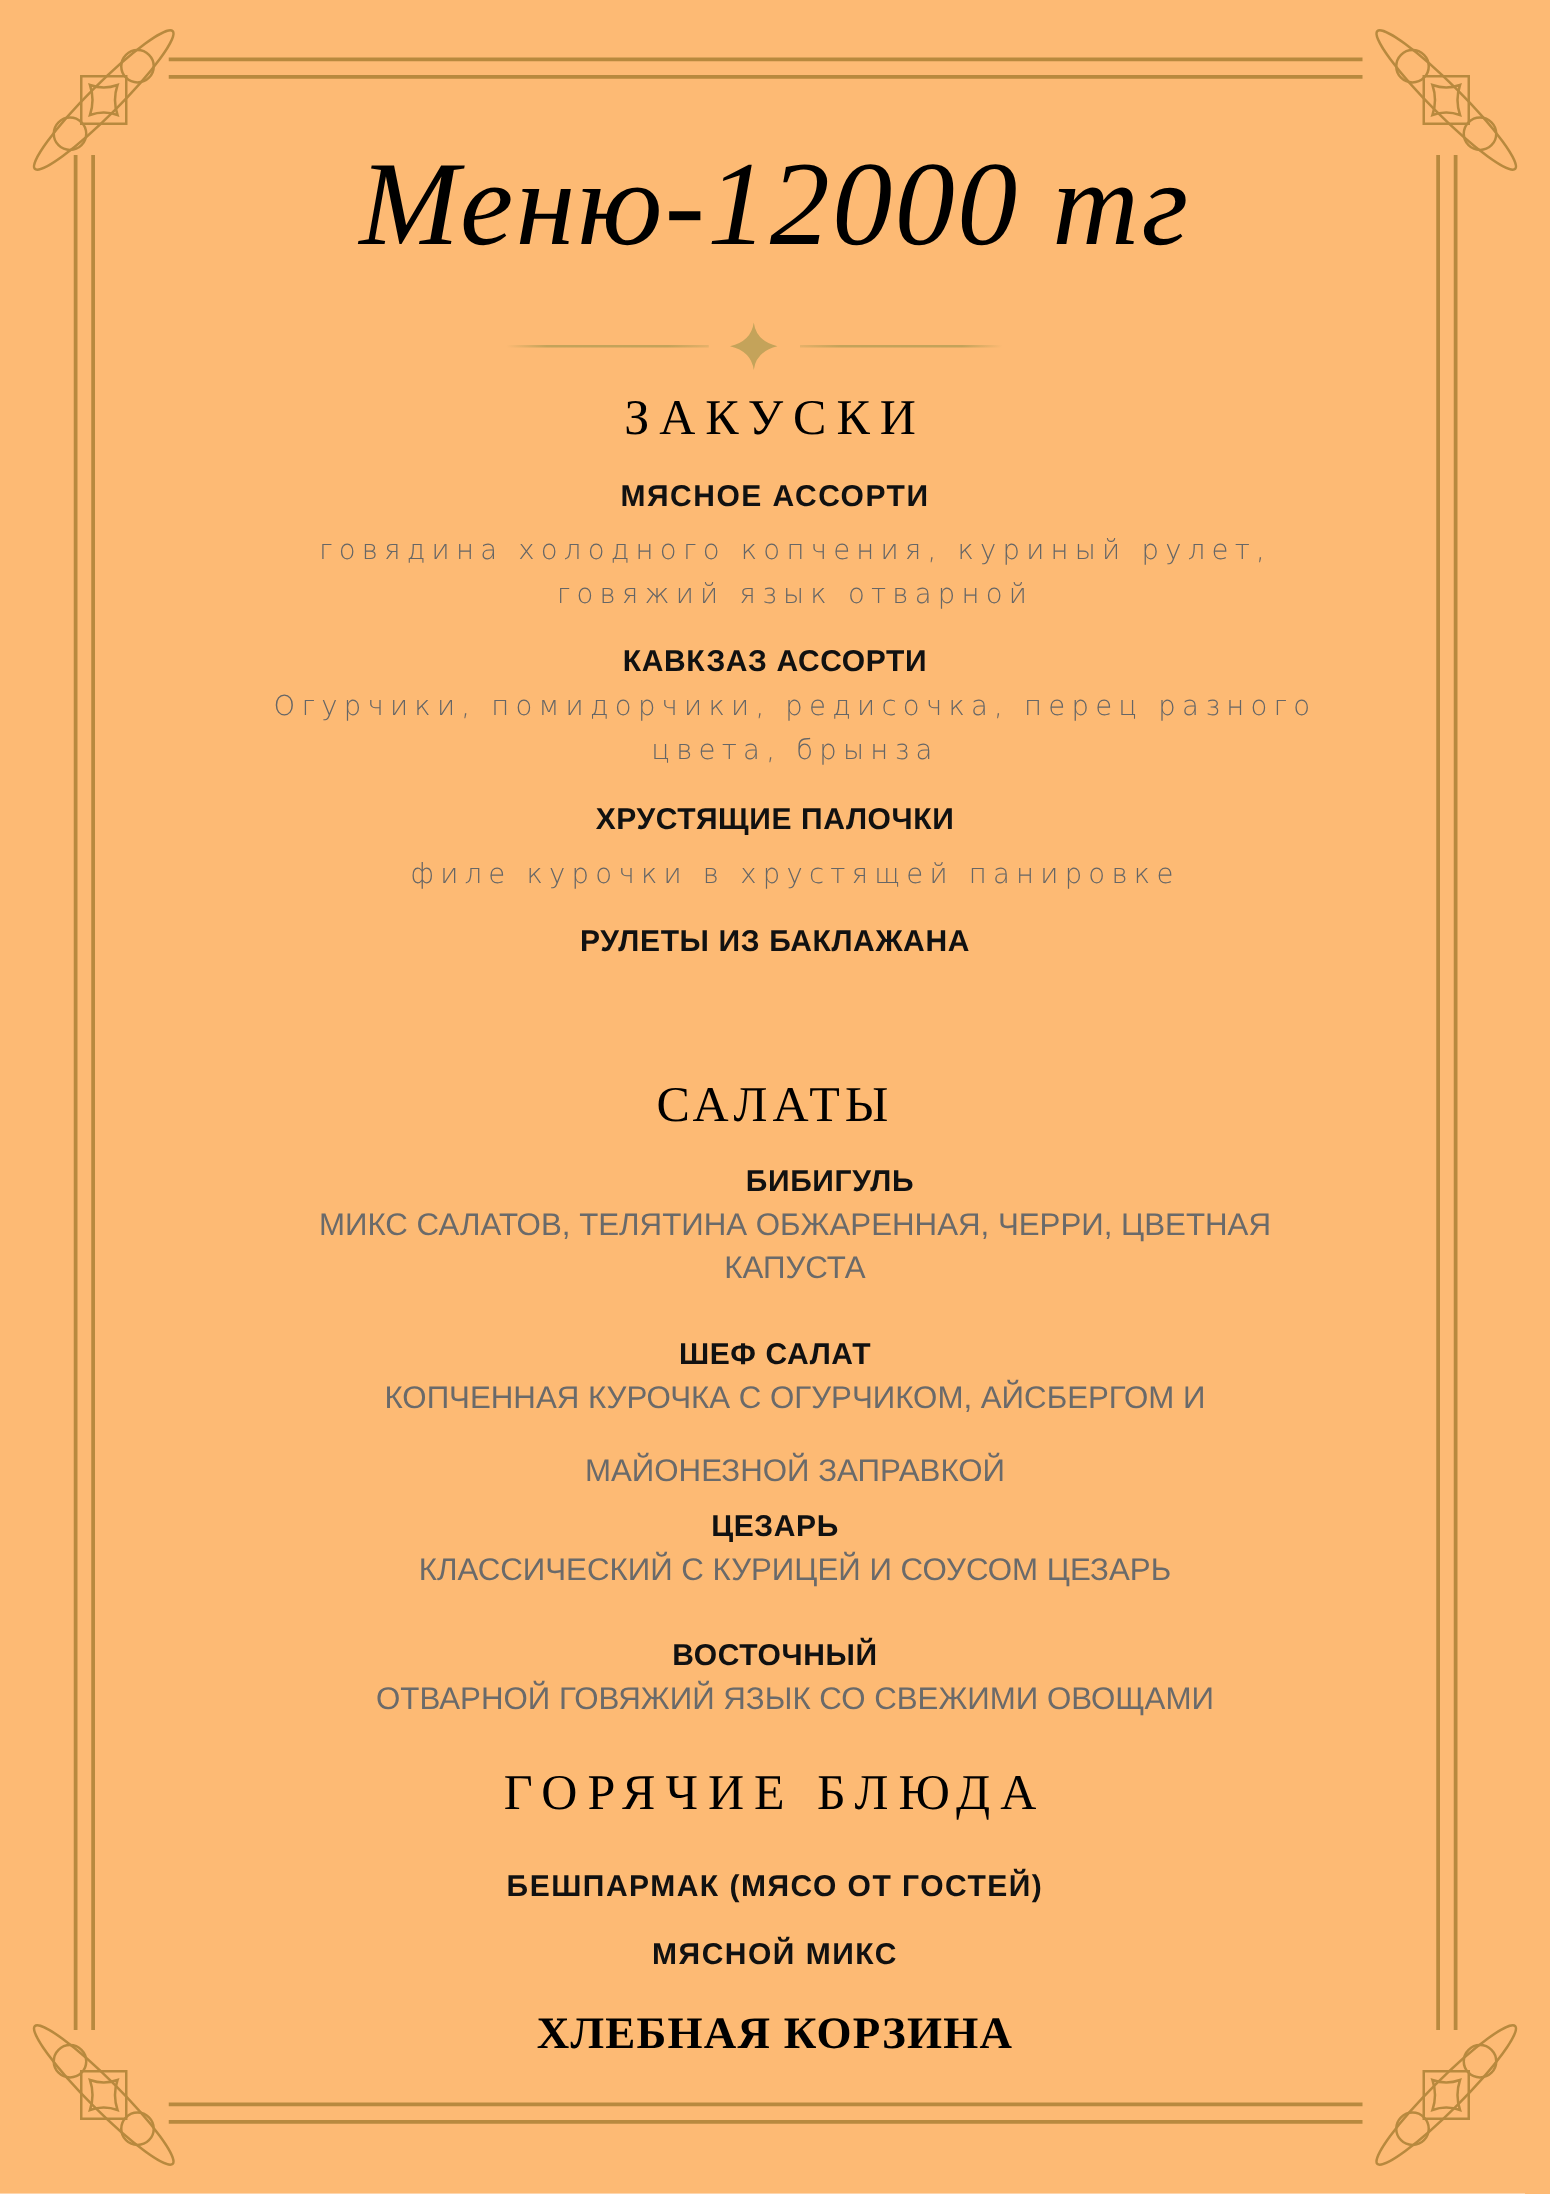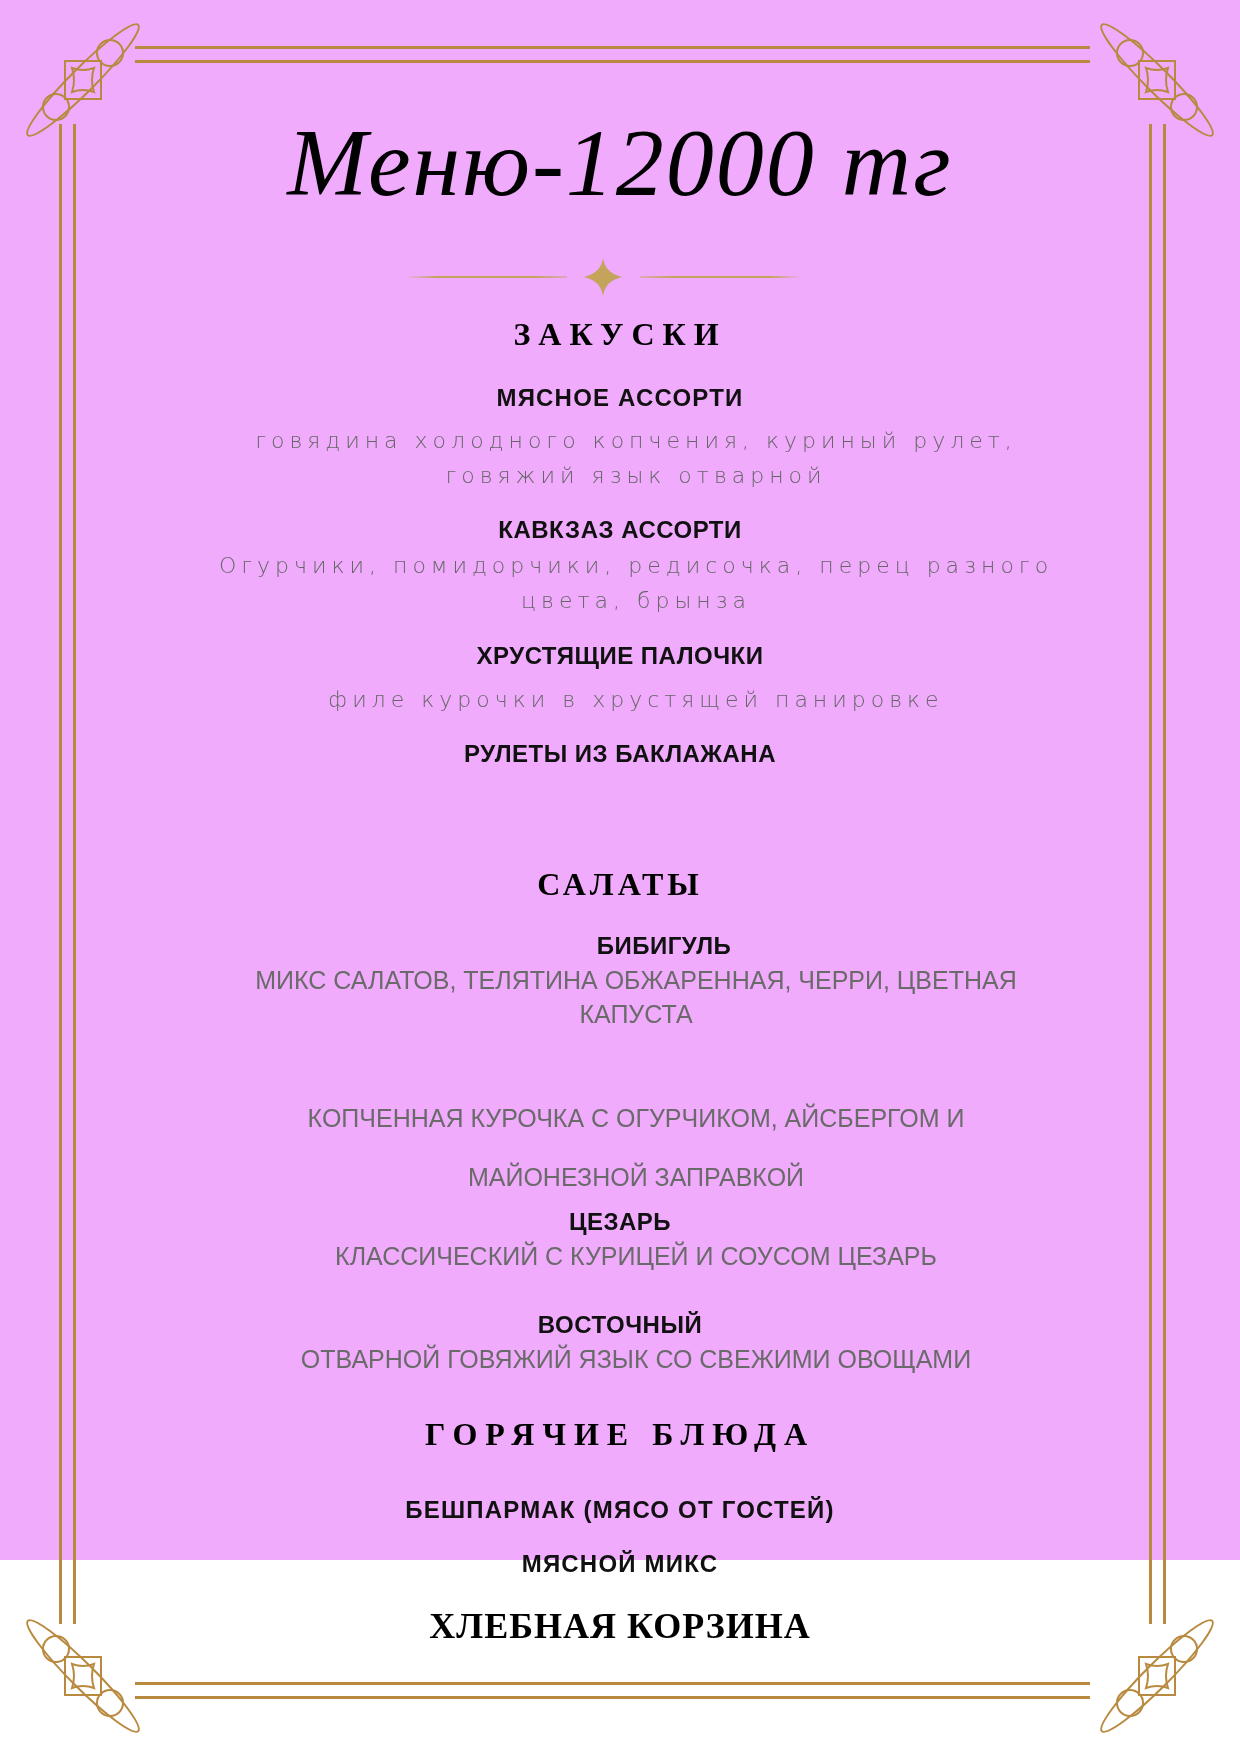--- a/index.html
+++ b/index.html
@@ -1,40 +1,40 @@
 <!DOCTYPE html>
 <html><head>
 <meta charset="utf-8">
 <style>
   html, body { margin: 0; padding: 0; background: #ffffff; }
   body { width: 1240px; height: 1755px; position: relative; overflow: hidden; }
-  .page { position: absolute; left: 0; top: 0; width: 1240px; height: 1560px; background: #f0abfc; }
+  .page { position: absolute; left: 0; top: 0; width: 1240px; height: 1755px; background: #fdba74; }
 
   
   .hline, .vline { position: absolute; background: #B8893E; }
   .hline { height: 3px; }
   .vline { width: 3px; }
   .corner { position: absolute; width: 120px; height: 120px; }
 
   
   .center { position: absolute; left: 0; width: 1240px; text-align: center; }
   .title {
     font-family: "Liberation Serif", "DejaVu Serif", serif;
     font-style: italic;
     font-size: 96px;
     letter-spacing: 2px;
     color: #000;
     top: 108px;
     line-height: 110px;
   }
   .section {
     font-family: "Liberation Serif", "DejaVu Serif", serif;
-    font-weight: bold;
+    font-weight: normal;
     color: #000;
-    font-size: 32px;
+    font-size: 40px;
     letter-spacing: 8px;
     line-height: 44px;
   }
   .item {
     font-family: "Liberation Sans", "DejaVu Sans", sans-serif;
     font-weight: bold;
     color: #111;
     font-size: 24px;
     letter-spacing: 0.5px;
     line-height: 30px;
@@ -143,20 +143,21 @@
   <div class="center desc" style="top:682px;">филе курочки в хрустящей панировке</div>
 
   <div class="center item" style="top:739px;">РУЛЕТЫ ИЗ БАКЛАЖАНА</div>
 
   <div class="center section" style="top:862px; letter-spacing:4px;">САЛАТЫ</div>
 
   <div class="center item" style="top:931px;padding-left:44px;">БИБИГУЛЬ</div>
   <div class="center desc-upper" style="top:963px;">МИКС САЛАТОВ, ТЕЛЯТИНА ОБЖАРЕННАЯ, ЧЕРРИ, ЦВЕТНАЯ</div>
   <div class="center desc-upper" style="top:997px;">КАПУСТА</div>
 
+  <div class="center item" style="top:1069px;">ШЕФ САЛАТ</div>
   <div class="center desc-upper" style="top:1101px;">КОПЧЕННАЯ КУРОЧКА С ОГУРЧИКОМ, АЙСБЕРГОМ И</div>
   <div class="center desc-upper" style="top:1136px;margin-top:24px;">МАЙОНЕЗНОЙ ЗАПРАВКОЙ</div>
 
   <div class="center item" style="top:1207px;">ЦЕЗАРЬ</div>
   <div class="center desc-upper" style="top:1239px;">КЛАССИЧЕСКИЙ С КУРИЦЕЙ И СОУСОМ ЦЕЗАРЬ</div>
 
   <div class="center item" style="top:1310px;">ВОСТОЧНЫЙ</div>
   <div class="center desc-upper" style="top:1342px;">ОТВАРНОЙ ГОВЯЖИЙ ЯЗЫК СО СВЕЖИМИ ОВОЩАМИ</div>
 
   <div class="center section" style="top:1412px;">ГОРЯЧИЕ БЛЮДА</div>

